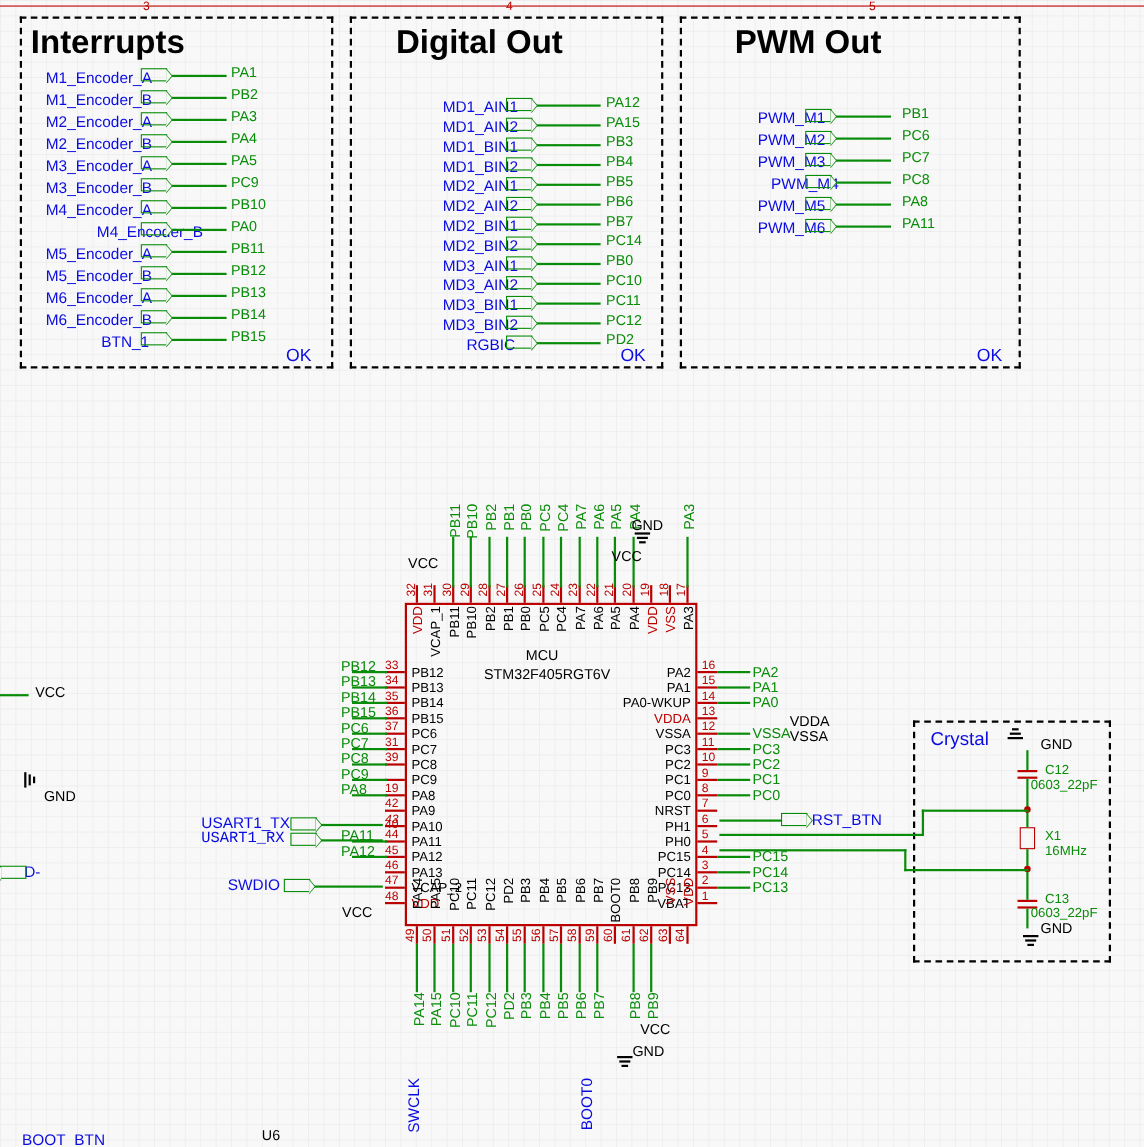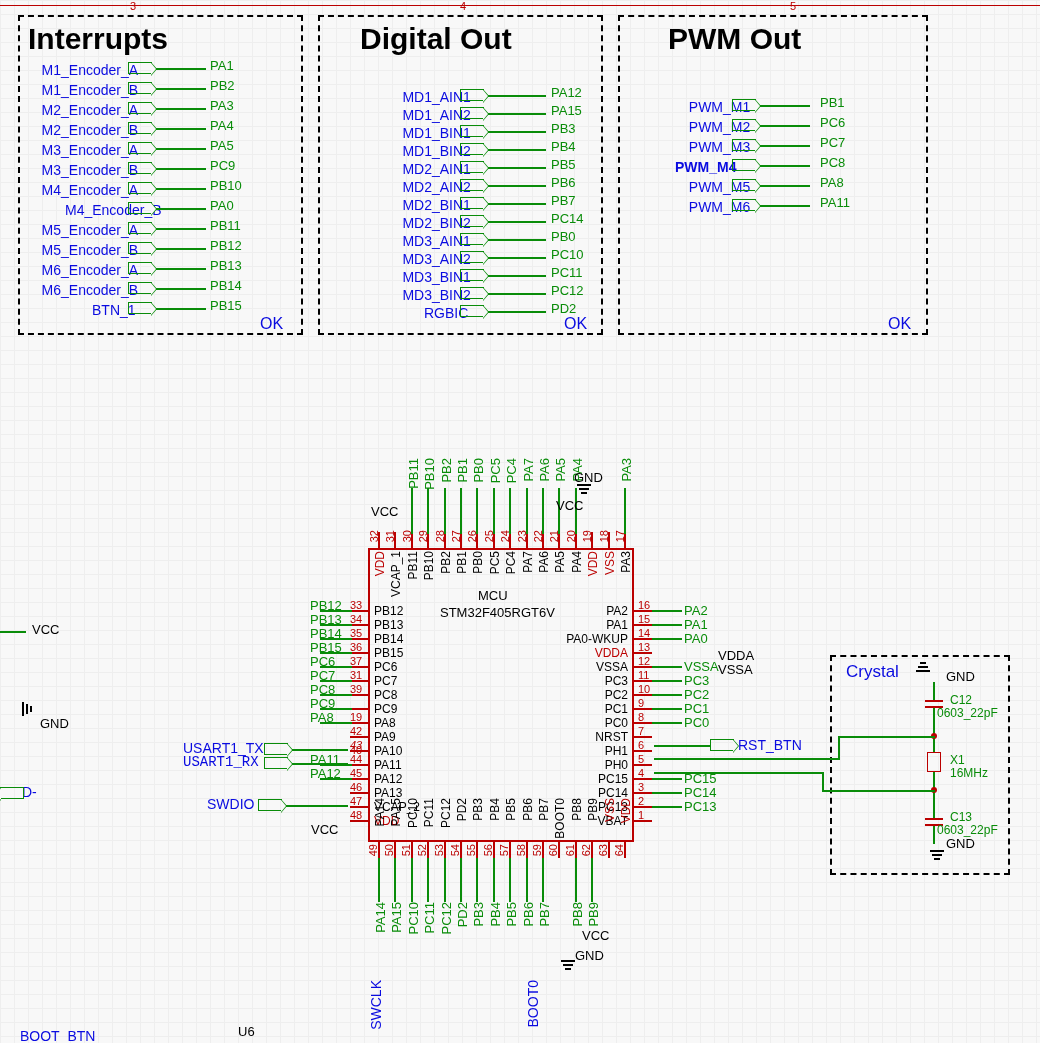--- a/index.html
+++ b/index.html
@@ -154,21 +154,21 @@
     <div class="wire-h" style="left: 156px; top: 148px; width: 50px;"></div>
     <span class="net-label" style="left: 210px; top: 138px;">PA5</span>
     <span class="port-label" style="left: 41.6px; top: 162px;">M3_Encoder_B</span>
     <div class="port-shape-r" style="left: 128px; top: 162px;"></div>
     <div class="wire-h" style="left: 156px; top: 168px; width: 50px;"></div>
     <span class="net-label" style="left: 210px; top: 158px;">PC9</span>
     <span class="port-label" style="left: 41.6px; top: 182px;">M4_Encoder_A</span>
     <div class="port-shape-r" style="left: 128px; top: 182px;"></div>
     <div class="wire-h" style="left: 156px; top: 188px; width: 50px;"></div>
     <span class="net-label" style="left: 210px; top: 178px;">PB10</span>
-    <span class="port-label" style="left: 25px; top: 202px; padding-left: 40px;">M4_Encoder_B</span>
+    <span class="port-label" style="left: 48px; top: 202px; padding-left: 40px;">M4_Encoder_B</span>
     <div class="port-shape-r" style="left: 128px; top: 202px;"></div>
     <div class="wire-h" style="left: 156px; top: 208px; width: 50px;"></div>
     <span class="net-label" style="left: 210px; top: 198px;">PA0</span>
     <span class="port-label" style="left: 41.6px; top: 222px;">M5_Encoder_A</span>
     <div class="port-shape-r" style="left: 128px; top: 222px;"></div>
     <div class="wire-h" style="left: 156px; top: 228px; width: 50px;"></div>
     <span class="net-label" style="left: 210px; top: 218px;">PB11</span>
     <span class="port-label" style="left: 41.6px; top: 242px;">M5_Encoder_B</span>
     <div class="port-shape-r" style="left: 128px; top: 242px;"></div>
     <div class="wire-h" style="left: 156px; top: 248px; width: 50px;"></div>
@@ -254,21 +254,21 @@
     <div class="wire-h" style="left: 760px; top: 105px; width: 50px;"></div>
     <span class="net-label" style="left: 820px; top: 95px;">PB1</span>
     <span class="port-label" style="left: 688.8px; top: 119px;">PWM_M2</span>
     <div class="port-shape-r" style="left: 732px; top: 119px;"></div>
     <div class="wire-h" style="left: 760px; top: 125px; width: 50px;"></div>
     <span class="net-label" style="left: 820px; top: 115px;">PC6</span>
     <span class="port-label" style="left: 688.8px; top: 139px;">PWM_M3</span>
     <div class="port-shape-r" style="left: 732px; top: 139px;"></div>
     <div class="wire-h" style="left: 760px; top: 145px; width: 50px;"></div>
     <span class="net-label" style="left: 820px; top: 135px;">PC7</span>
-    <span class="port-label" style="left: 675px; top: 159px; font-weight: bold;">PWM_M4</span>
+    <span class="port-label" style="left: 701px; top: 159px;">PWM_M4</span>
     <div class="port-shape-r" style="left: 732px; top: 159px;"></div>
     <div class="wire-h" style="left: 760px; top: 165px; width: 50px;"></div>
     <span class="net-label" style="left: 820px; top: 155px;">PC8</span>
     <span class="port-label" style="left: 688.8px; top: 179px;">PWM_M5</span>
     <div class="port-shape-r" style="left: 732px; top: 179px;"></div>
     <div class="wire-h" style="left: 760px; top: 185px; width: 50px;"></div>
     <span class="net-label" style="left: 820px; top: 175px;">PA8</span>
     <span class="port-label" style="left: 688.8px; top: 199px;">PWM_M6</span>
     <div class="port-shape-r" style="left: 732px; top: 199px;"></div>
     <div class="wire-h" style="left: 760px; top: 205px; width: 50px;"></div>

